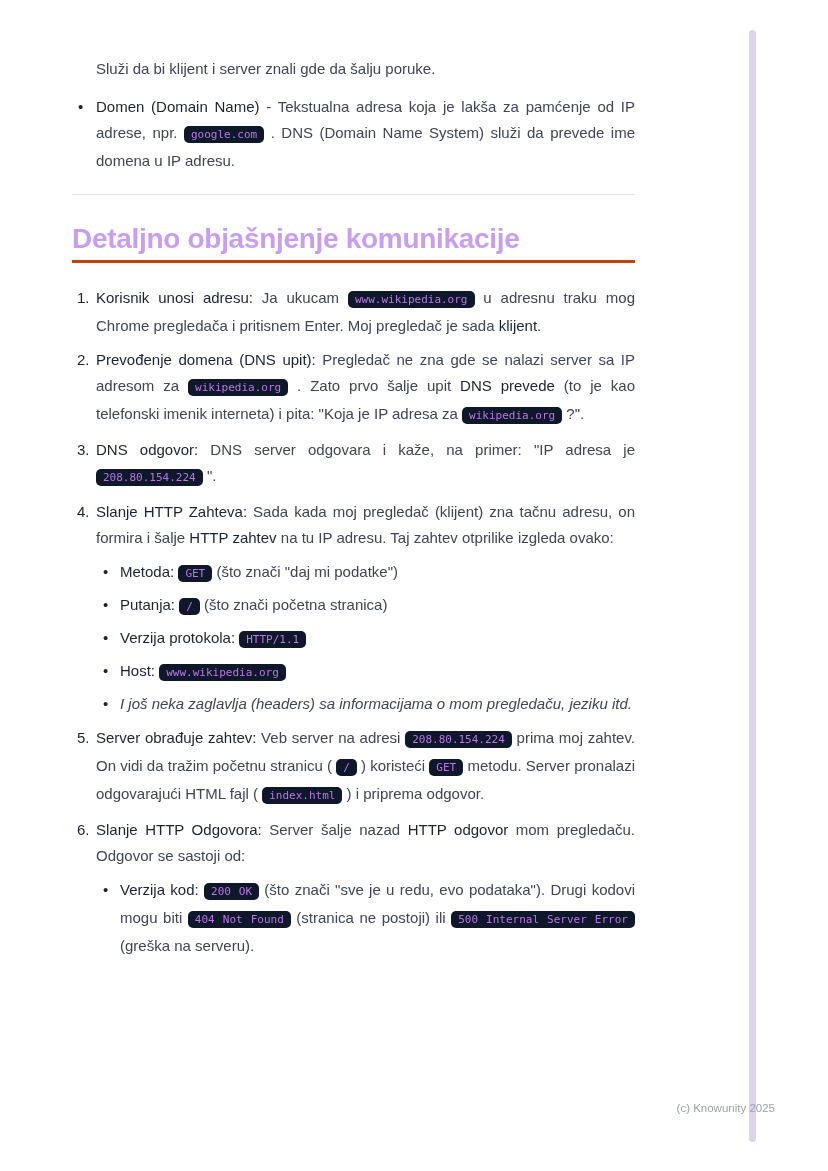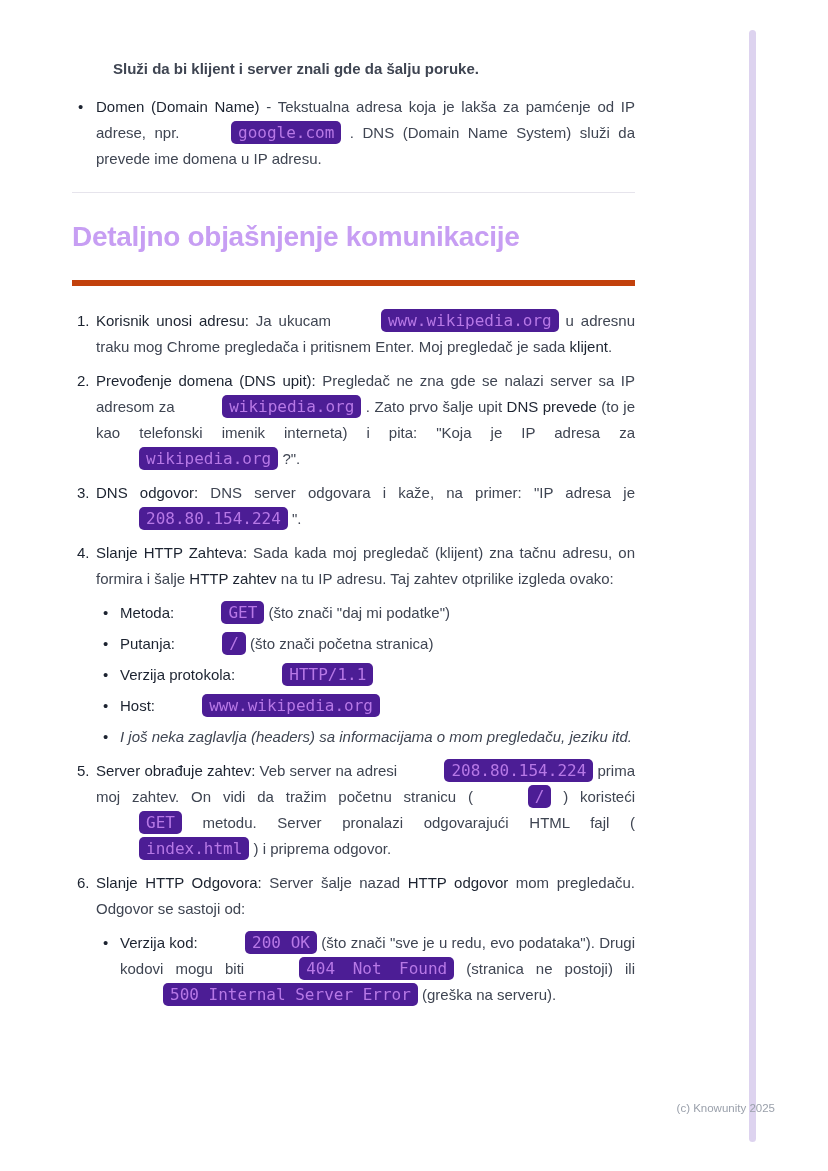--- a/index.html
+++ b/index.html
@@ -3,39 +3,39 @@
 <meta charset="utf-8">
 <style>
   * { margin:0; padding:0; box-sizing:border-box; }
   html,body { background:#ffffff; }
   body {
     width:828px; height:1171px; position:relative; overflow:hidden;
     font-family:"Liberation Sans", sans-serif;
     color:#3f4552; font-size:15px; line-height:26px;
   }
   .content { position:absolute; left:72px; top:34px; width:563px; }
-  .indented { margin-left:41px;font-weight:bold; }
+  .indented { margin-left:24px; }
   .para, .b-text, .step-text, .sub-text { text-align:justify; }
   .b { font-weight:400; color:#1c2330; }
   .i { font-style:italic; }
   .code-chip {
     font-family:"DejaVu Sans Mono", monospace;
-    font-size:16px;
-    background:#4c1d95; color:#b778e6;
+    font-size:11px;
+    background:#0f172a; color:#b778e6;
     padding:2px 7px; border-radius:5px;
-    -webkit-box-decoration-break:clone; box-decoration-break:clone;margin-left:43px;
+    -webkit-box-decoration-break:clone; box-decoration-break:clone;
   }
   .b-item { display:flex; margin-top:12px; }
   .b-item > .marker { flex:0 0 24px; padding-left:6px; color:#1c2330; }
   .divider { border:none; border-top:1px solid #e6e4ec; margin-top:20px; }
   .section-title {
     margin-top:26px;
     font-size:28px; line-height:36px; font-weight:700;
     color:#c79ef3; letter-spacing:-0.3px;
-    padding-bottom:25px; border-bottom:6px solid #c2410c;
+    padding-bottom:3px; border-bottom:3px solid #c2410c;
   }
   .para { margin-top:22px; }
   .steps { list-style:none; margin-top:22px; }
   .step { display:flex; margin-top:8px; }
   .step:first-child { margin-top:0; }
   .step > .num { flex:0 0 24px; padding-left:5px; color:#1c2330; }
   .step-body { flex:1; min-width:0; }
   .subs { list-style:none; margin-top:8px; margin-left:7px; }
   .sub { display:flex; margin-top:5px; }
   .sub > .dot { flex:0 0 17px; color:#1c2330; }

